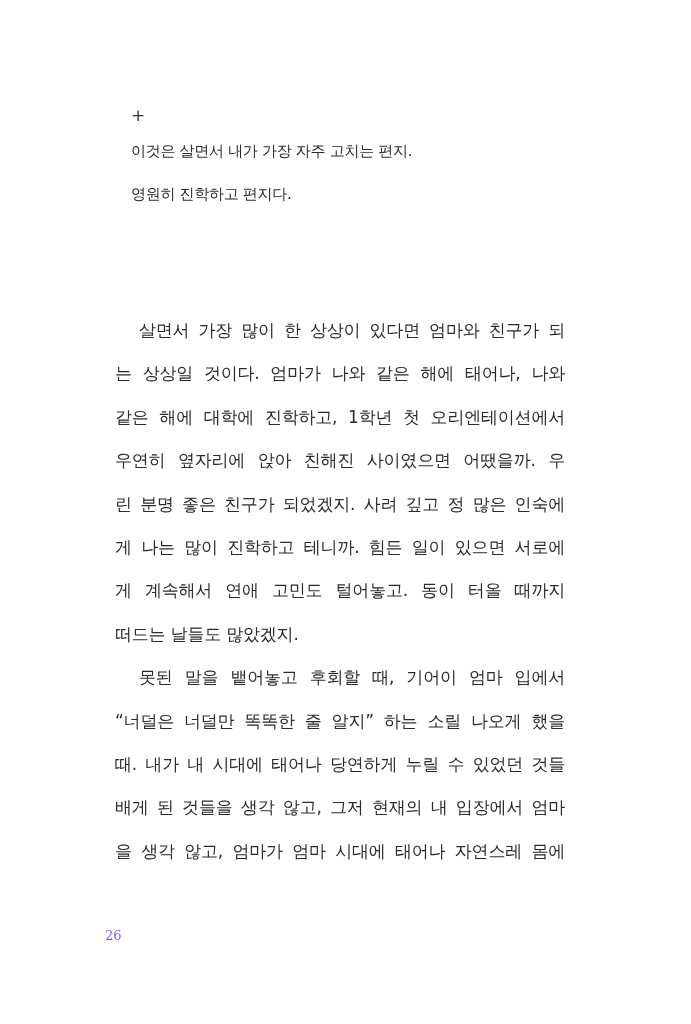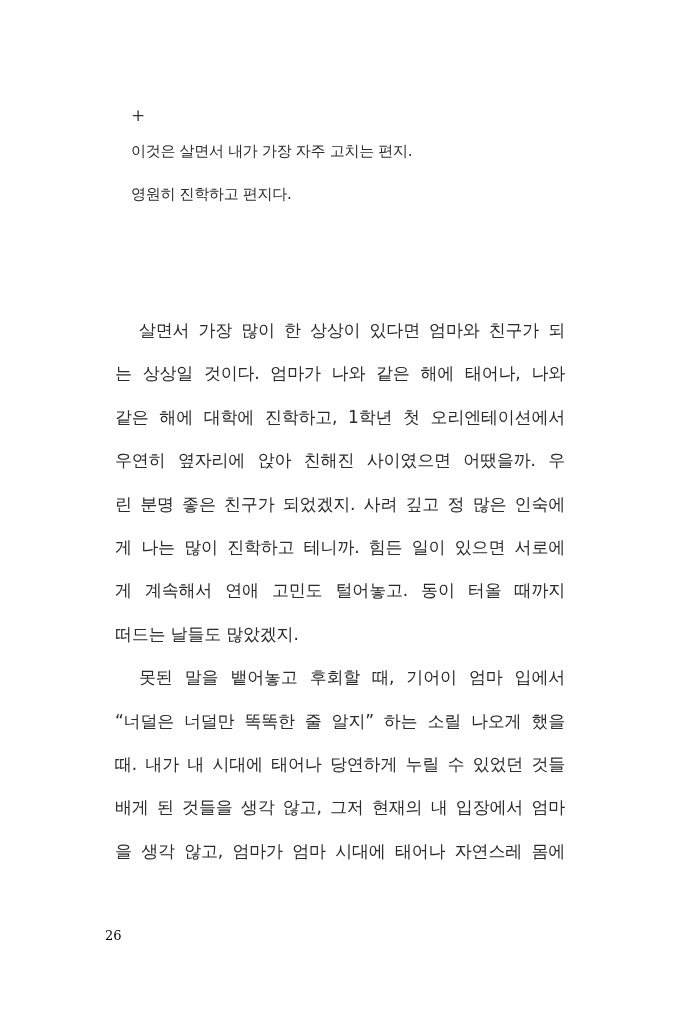--- a/index.html
+++ b/index.html
@@ -67,21 +67,21 @@
     }
     .para .ln.indent {
       padding-left: 24px;
     }
     .folio {
       position: absolute;
       left: 105px;
       top: 928px;
       font-family: "DejaVu Serif", "Liberation Serif", serif;
       font-size: 13px;
-      color: #000000;
+      color: #8b5cf6;
     }
   </style>
 </head>
 <body>
 
 <div class="page">
 
   <div class="epigraph">
     <div class="mark">+</div>
     <div class="line">이것은 살면서 내가 가장 자주 고치는 편지.</div>

